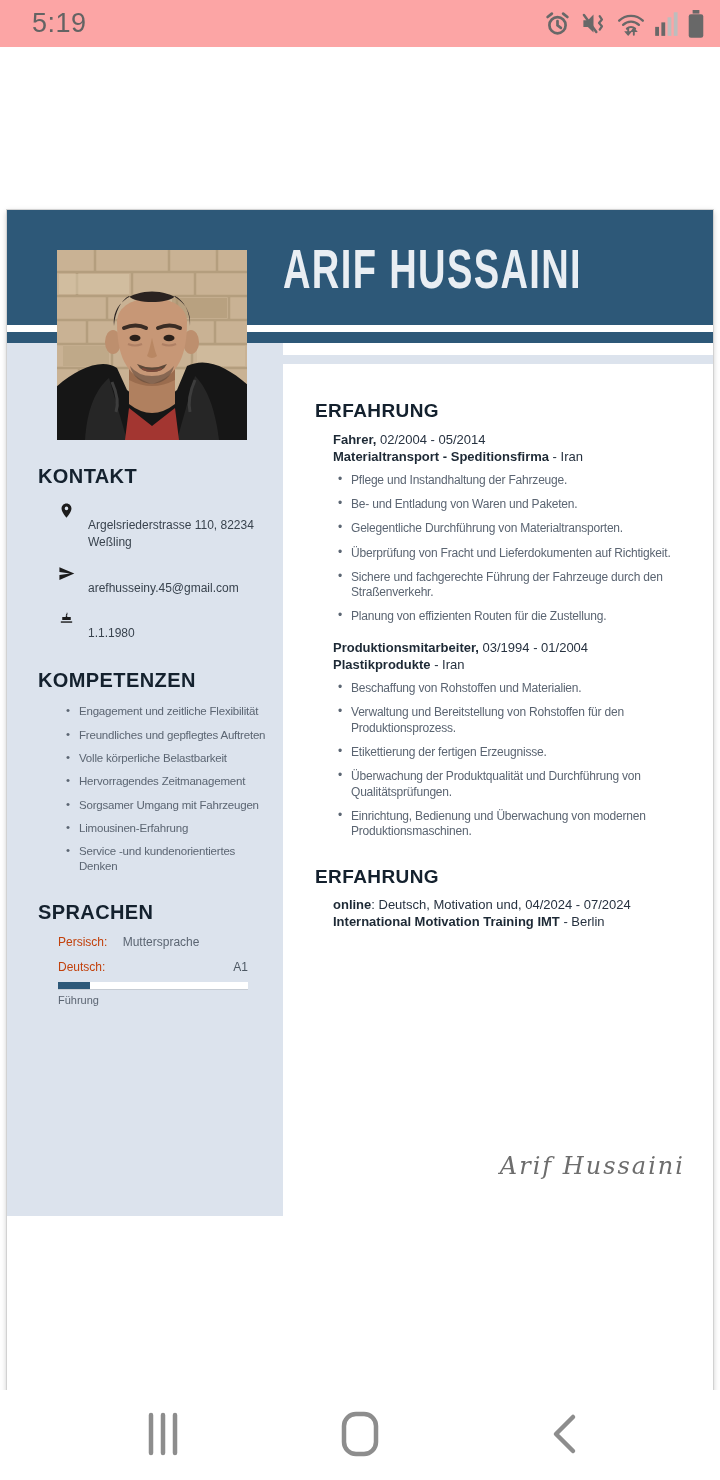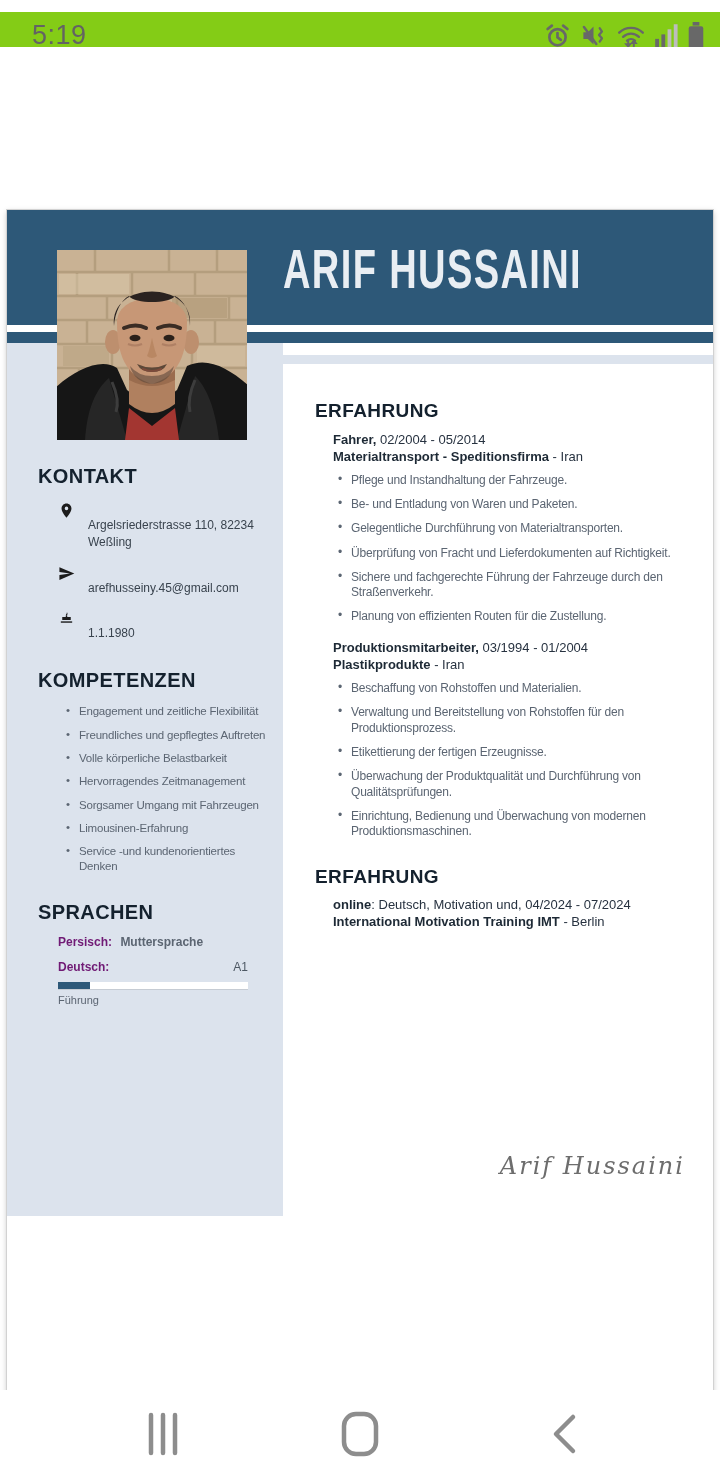--- a/index.html
+++ b/index.html
@@ -13,22 +13,22 @@
     --blue:#2d5878;
     --sidebar:#dce3ed;
     --ink:#14212e;
     --body-text:#5b6572;
     --dark-text:#323d49;
     --gray-icon:#686868;
   }
 
   
   .status-bar{
-    position:absolute;left:0;top:12px;width:720px;height:47px;
-    background:#84cc16;display:flex;align-items:center;
+    position:absolute;left:0;top:0;width:720px;height:47px;
+    background:#fca5a5;display:flex;align-items:center;
   }
   .status-time{
     margin-left:32px;font-size:27px;color:#636363;letter-spacing:.5px;
   }
   .status-icons{
     position:absolute;right:16px;top:0;height:47px;
     display:flex;align-items:center;gap:9px;
   }
   .status-icons svg{display:block;}
 
@@ -76,22 +76,22 @@
   .side-bullets{list-style:none;margin:12px 0 0 0;padding:0 0 0 28px;}
   .side-bullets li{
     position:relative;padding-left:13px;margin-bottom:9px;
     font-size:11.5px;letter-spacing:-.2px;color:var(--body-text);line-height:1.25;
     white-space:pre-line;
   }
   .side-bullets li::before{content:"•";position:absolute;left:0;top:-1px;color:var(--body-text);}
   .sprachen{margin-top:28px;}
   .lang-block{margin:11px 0 0 20px;width:190px;}
   .lang-row{display:flex;justify-content:space-between;font-size:12px;margin-bottom:8px;}
-  .lang-label{font-weight:bold;color:#701a75;}
-  .lang-value{color:var(--body-text);margin-left:5px;flex:1;font-weight:bold;}
+  .lang-label{font-weight:normal;color:#c2410c;}
+  .lang-value{color:var(--body-text);margin-left:12px;flex:1;}
   .lang-level{color:#4d5863;}
   .progress-track{
     width:190px;height:7px;background:#fff;border-bottom:1px solid #c6ccd4;margin-top:2px;
   }
   .progress-fill{height:7px;background:var(--blue);}
   .progress-caption{font-size:11px;color:var(--body-text);margin-top:4px;}
 
   
   .main-heading{
     font-size:19px;font-weight:bold;color:var(--ink);letter-spacing:.4px;

